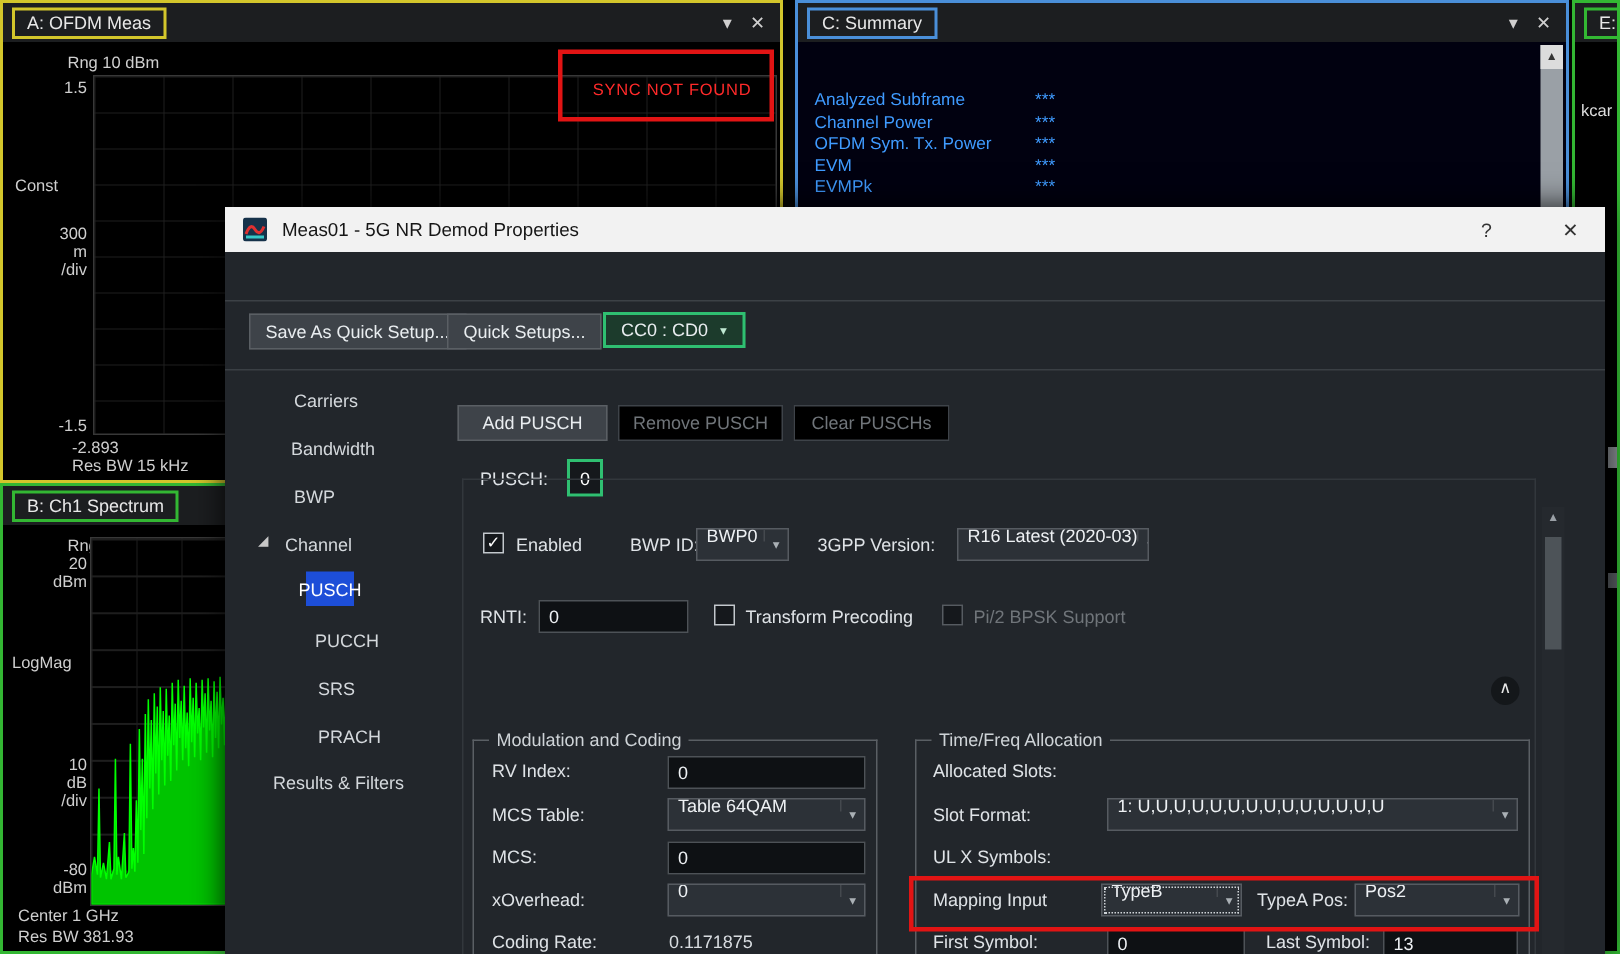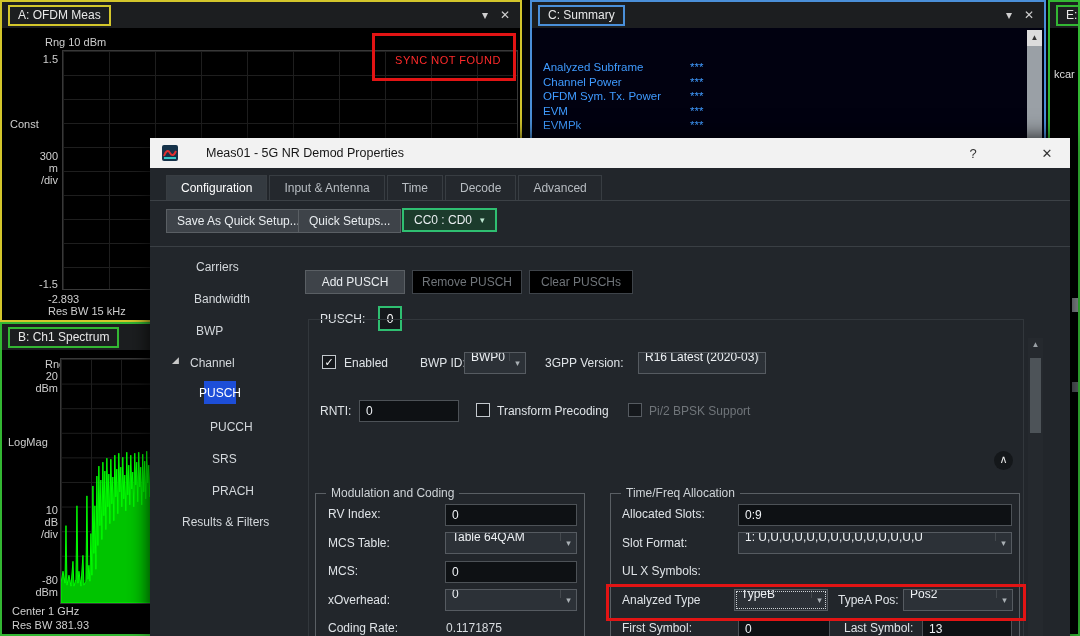--- a/index.html
+++ b/index.html
@@ -39,21 +39,21 @@
   .c-row .lbl { width:147px; }
   .c-scroll { position:absolute; right:2px; top:28px; width:15px; height:260px; background:#9aa0a6; }
   .c-scroll .arrbox { height:16px; background:#dcdcdc; color:#333; font-size:8px; text-align:center; line-height:16px; }
   .e-text { position:absolute; left:4px; top:66px; font-size:11px; color:#dddddd; }
   .e-mark1 { position:absolute; left:22px; top:296px; width:8px; height:14px; background:#8a8f94; }
   .e-mark2 { position:absolute; left:22px; top:380px; width:8px; height:10px; background:#5a5f64; }
   
   .dialog { position:absolute; left:150px; top:138px; width:920px; height:498px;
             background:#22262b; z-index:10; overflow:hidden;
             box-shadow:0 0 20px rgba(0,0,0,.85); color:#dfe3e7; font-size:12px; }
-  .dlg-titlebar { height:30px; background:#f2f2f2; color:#161616; display:flex; align-items:center; padding:0 12px; gap:28px; }
+  .dlg-titlebar { height:30px; background:#f2f2f2; color:#161616; display:flex; align-items:center; padding:0 12px; gap:10px; }
   .dlg-title { font-size:12.5px; }
   .dlg-tb-btn { width:22px; text-align:center; font-size:13px; color:#333; cursor:default; }
   .dlg-help { margin-left:auto; margin-right:24px; }
   .dlg-tabs { position:absolute; left:16px; top:37px; display:flex; height:26px; }
   .tab { padding:0 14px; line-height:25px; background:#24282d; border:1px solid #383d42; border-bottom:none;
          color:#b8bdc2; margin-right:2px; white-space:nowrap; }
   .tab.selected { background:#343a40; color:#ffffff; }
   .tabs-underline { position:absolute; left:0; top:62px; width:100%; height:1px; background:#3c4146; }
   .btn { position:absolute; height:24px; background:#3e4349; border:1px solid #5a5f64; color:#e9edf0;
          font-size:12px; display:flex; align-items:center; justify-content:center; padding:0 10px; white-space:nowrap; }
@@ -203,27 +203,20 @@
       <svg width="16" height="16" viewBox="0 0 16 16">
         <rect x="0" y="0" width="16" height="16" rx="2" fill="#16324a"></rect>
         <path d="M2,11 Q5,3 8,8 T14,6" stroke="#e03030" stroke-width="2" fill="none"></path>
         <rect x="2" y="12" width="12" height="2" fill="#35c8c8"></rect>
       </svg>
       <span class="dlg-title">Meas01 - 5G NR Demod Properties</span>
       <span class="dlg-tb-btn dlg-help">?</span>
       <span class="dlg-tb-btn">✕</span>
     </div>
 
-    <div class="dlg-tabs">
-      <div class="tab selected">Configuration</div>
-      <div class="tab">Input &amp; Antenna</div>
-      <div class="tab">Time</div>
-      <div class="tab">Decode</div>
-      <div class="tab">Advanced</div>
-    </div>
     <div class="tabs-underline"></div>
 
     <div class="btn" style="left:16px; top:71px;">Save As Quick Setup...</div>
     <div class="btn" style="left:148px; top:71px;">Quick Setups...</div>
     <div class="btn cc-btn" style="left:252px; top:70px;">
       <span>CC0 : CD0</span>
       <span style="font-size:9px; color:#bfe8d2;">▾</span>
     </div>
     <div class="toolbar-sep"></div>
 
@@ -289,28 +282,27 @@
       <span>0</span>
       <span class="dd-arrow">▾</span>
     </div>
     <div class="flabel" style="left:178px; top:483px;">Coding Rate:</div>
     <div class="static-val" style="left:296px; top:483px;">0.1171875</div>
 
     <div class="groupbox gb-right">
       <span class="legend">Time/Freq Allocation</span>
     </div>
     <div class="flabel" style="left:472px; top:369px;">Allocated Slots:</div>
-    <div class="field" style="left:588px; top:366px; width:274px;">0:9</div>
     <div class="flabel" style="left:472px; top:398px;">Slot Format:</div>
     <div class="dropdown" style="left:588px; top:394px; width:274px;">
       <span>1: U,U,U,U,U,U,U,U,U,U,U,U,U,U</span>
       <span class="dd-arrow">▾</span>
     </div>
     <div class="flabel" style="left:472px; top:426px;">UL X Symbols:</div>
-    <div class="flabel" style="left:472px; top:455px;">Analyzed Type</div>
+    <div class="flabel" style="left:472px; top:455px;">Mapping Input</div>
     <div class="dropdown focused" style="left:584px; top:451px; width:94px;">
       <span>TypeB</span>
       <span class="dd-arrow">▾</span>
     </div>
     <div class="flabel" style="left:688px; top:455px;">TypeA Pos:</div>
     <div class="dropdown" style="left:753px; top:451px; width:110px;">
       <span>Pos2</span>
       <span class="dd-arrow">▾</span>
     </div>
     <div class="flabel" style="left:472px; top:483px;">First Symbol:</div>

